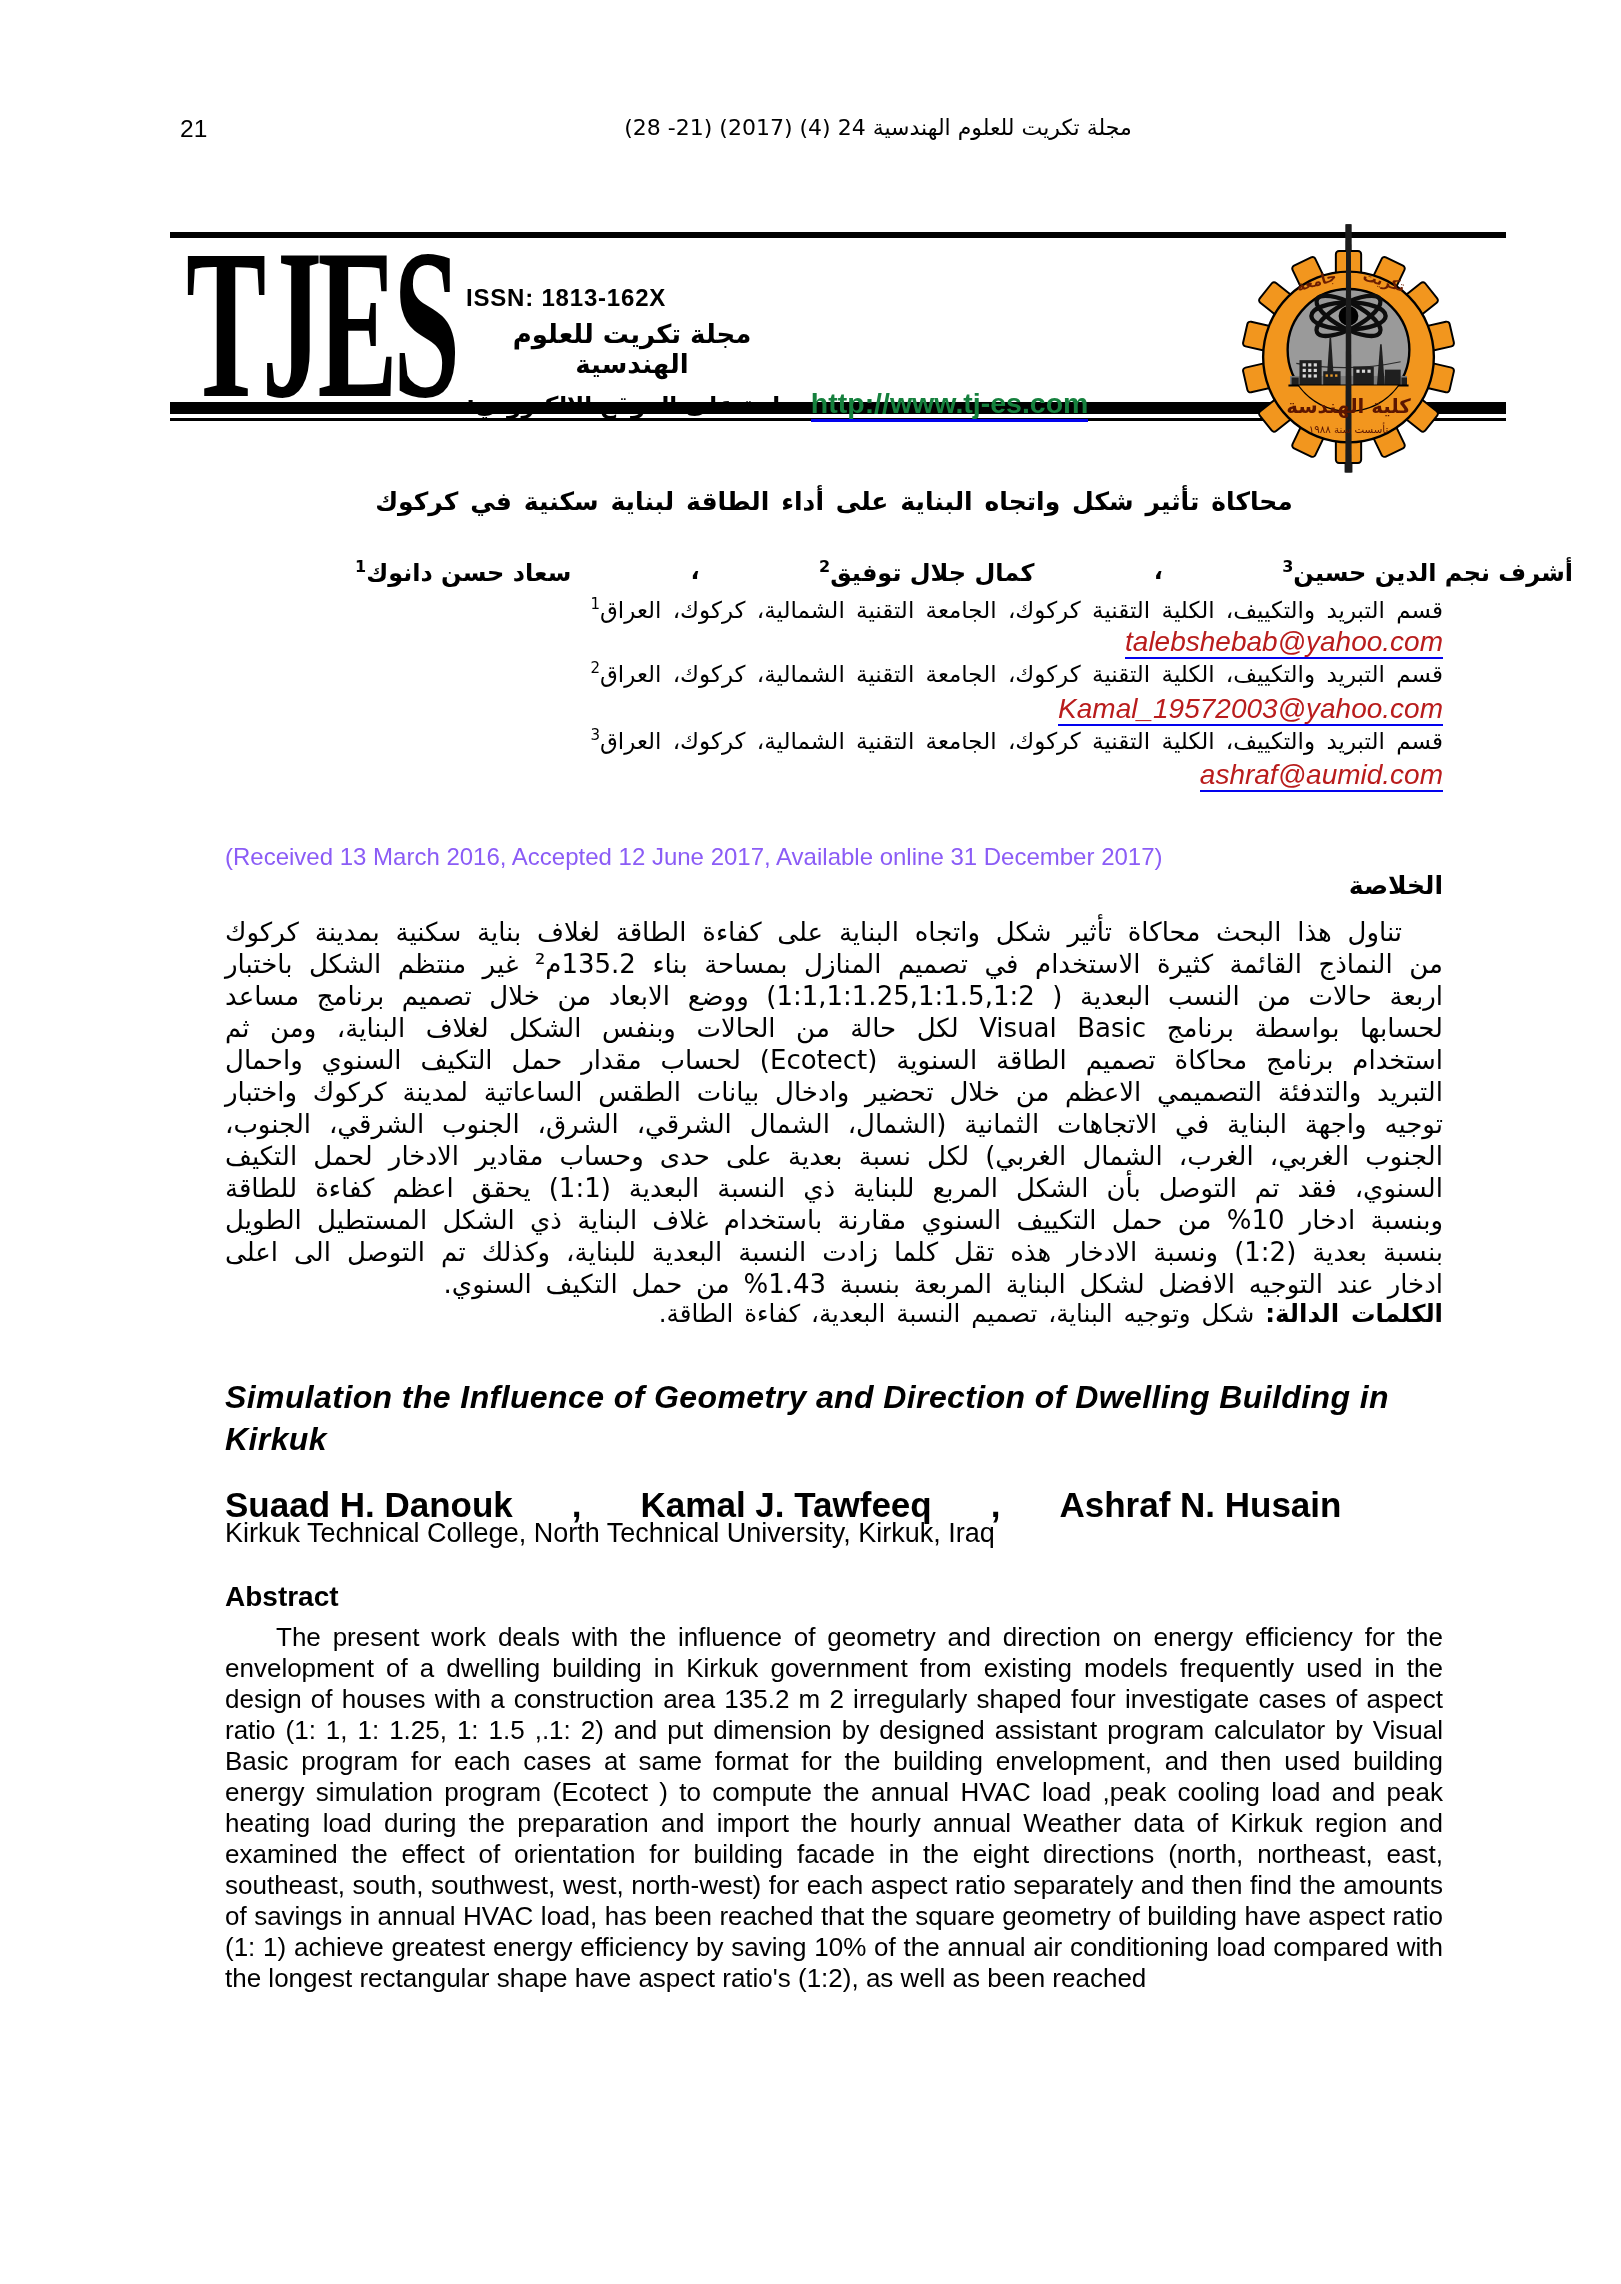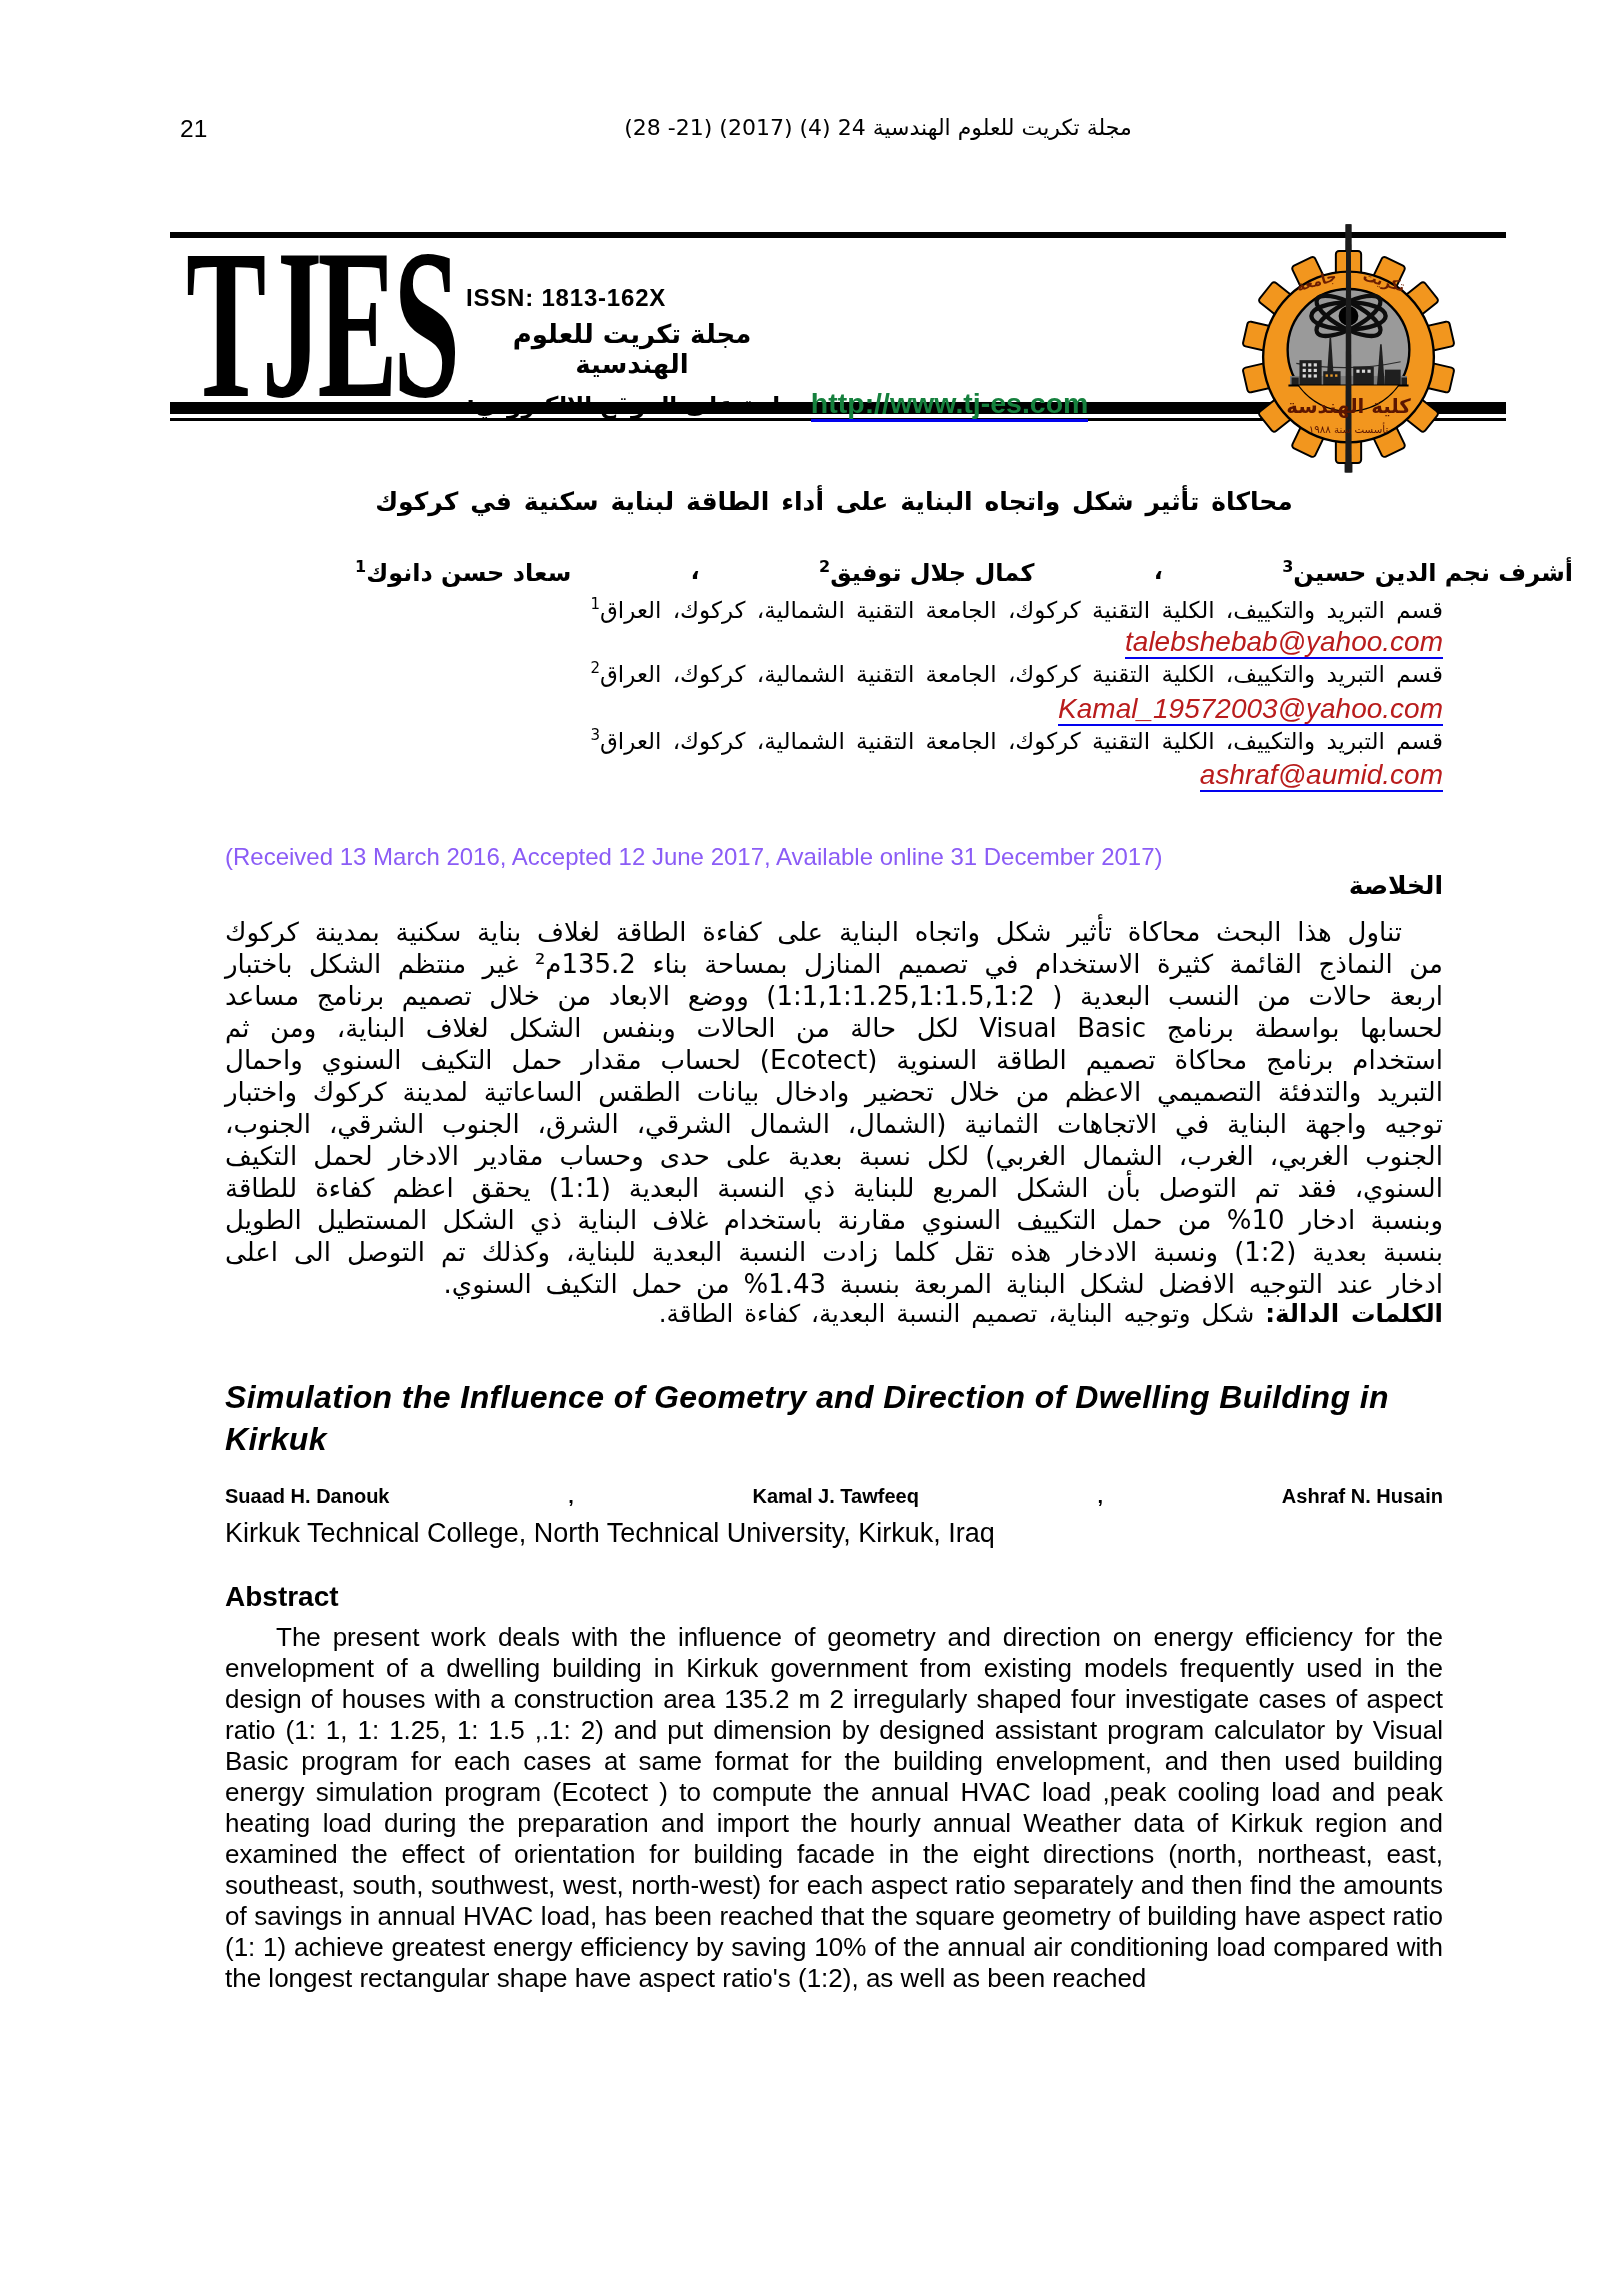--- a/index.html
+++ b/index.html
@@ -50,21 +50,21 @@
   .e1{top:626px;} .e2{top:693px;} .e3{top:759px;}
   .received{top:843px;text-align:left;font-size:24px;color:#8b5cf6;}
   .khulasa{top:871px;text-align:right;font-size:25px;font-weight:bold;}
   .abs-ar{top:916px;direction:rtl;text-align:justify;font-size:26px;line-height:32px;
           word-spacing:5.5px;text-indent:41px;}
   .keywords{top:1299px;direction:rtl;text-align:right;font-size:24.5px;word-spacing:3.2px;}
   .keywords .kw-label{font-weight:bold;}
 
   .en-title{top:1376px;font-size:32px;font-weight:bold;font-style:italic;line-height:42px;
             letter-spacing:0.4px;}
-  .en-authors{top:1485px;display:flex;justify-content:space-between;gap:59px;font-size:20px;
+  .en-authors{top:1485px;display:flex;justify-content:flex-start;gap:59px;font-size:35px;
               font-weight:bold;}
   .en-affil{top:1518px;text-align:left;font-size:27px;}
   .abs-h{top:1581px;font-size:28px;font-weight:bold;}
   .abs-en{top:1622px;text-align:justify;font-size:26px;line-height:31px;text-indent:51px;}
 </style>
 </head>
 <body>
 
 <span class="pagenum">21</span>
 <div class="runhead ar" dir="rtl">مجلة تكريت للعلوم الهندسية 24 (4) (2017) (21- 28)</div>

